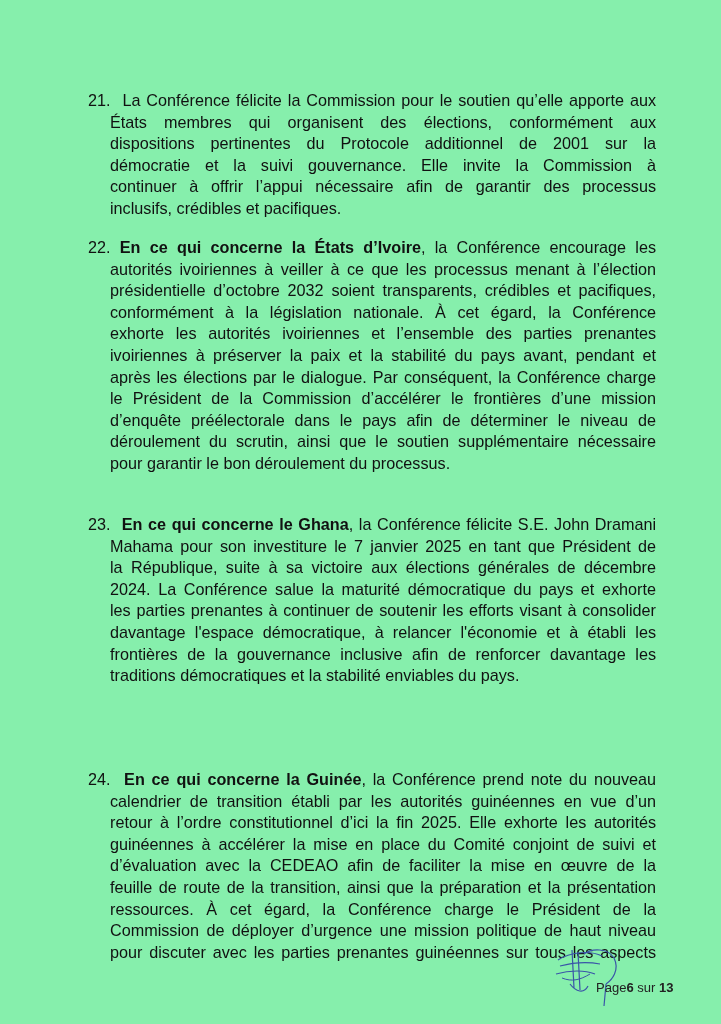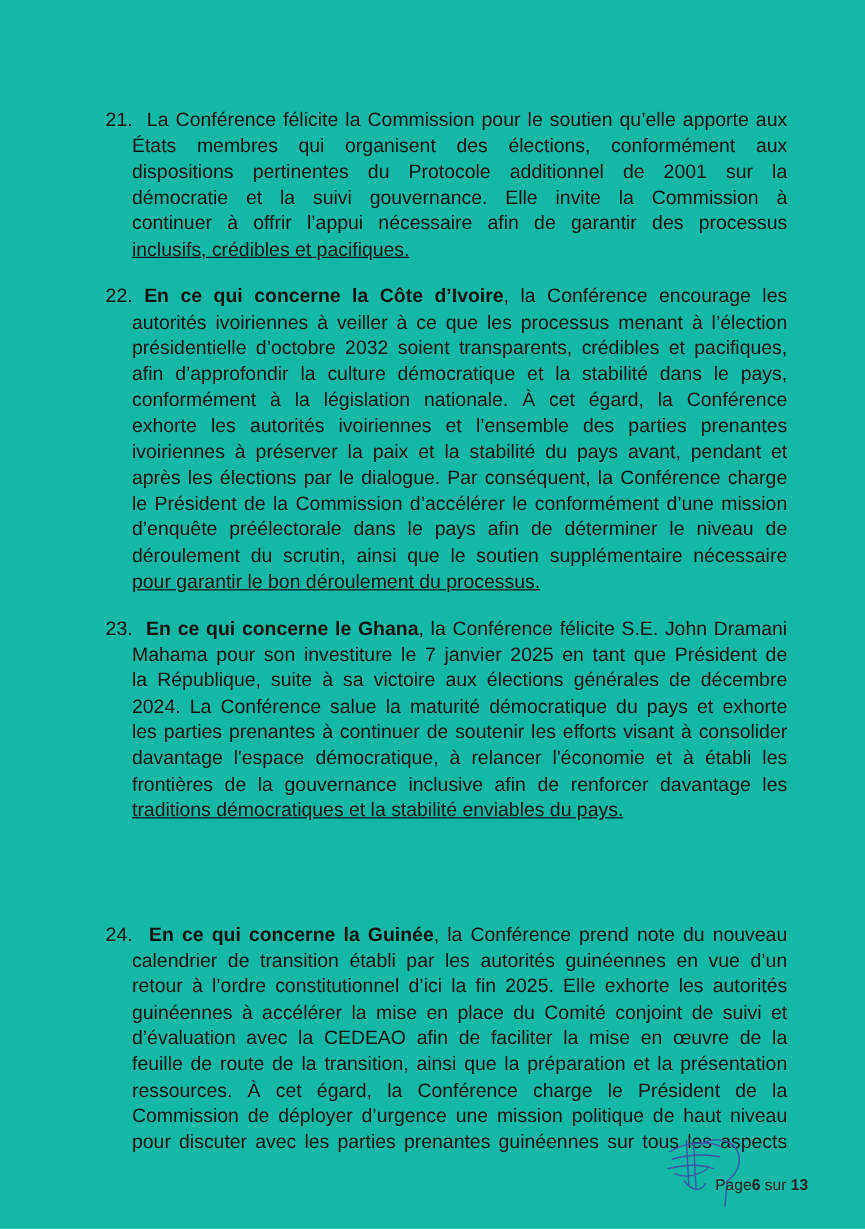--- a/index.html
+++ b/index.html
@@ -1,22 +1,22 @@
 <!DOCTYPE html>
 <html><head>
 <meta charset="utf-8">
 <style>
   html, body { margin: 0; padding: 0; background: #ffffff; }
   body { width: 721px; height: 1024px; position: relative; overflow: hidden;
          font-family: "Liberation Sans", sans-serif; color: #111; }
-  .page { position: absolute; left: 0; top: 0; width: 721px; height: 1024px; background: #14b8a6; }
+  .page { position: absolute; left: 0; top: 0; width: 721px; height: 1024px; background: #86efac; }
   .para { position: absolute; left: 88px; width: 568px; }
   .line { height: 21.6px; line-height: 21.6px; font-size: 16.2px; white-space: nowrap;
           text-align: justify; text-align-last: justify; }
-  .line.last { text-align-last: left; text-decoration: underline; }
+  .line.last { text-align-last: left; }
   .line.indent { padding-left: 22px; }
   .num { display: inline-block; }
   .bold { font-weight: bold; }
   .footer { position: absolute; left: 596px; top: 980px; font-size: 13px;
             font-family: "Liberation Sans", sans-serif; color: #222; }
   .footer b { font-weight: bold; }
   .signature { position: absolute; left: 550px; top: 944px; width: 80px; height: 70px; }
 </style>
 </head>
 <body>
@@ -29,30 +29,29 @@
     </div>
     <div class="line indent">États membres qui organisent des élections, conformément aux</div>
     <div class="line indent">dispositions pertinentes du Protocole additionnel de 2001 sur la</div>
     <div class="line indent">démocratie et la suivi gouvernance. Elle invite la Commission à</div>
     <div class="line indent">continuer à offrir l’appui nécessaire afin de garantir des processus</div>
     <div class="line indent last">inclusifs, crédibles et pacifiques.</div>
   </div>
 
   <div class="para" style="top:237px;">
     <div class="line">
-      <span class="num">22.</span>&nbsp;<span class="bold">En ce qui concerne la Côte d’Ivoire</span><span>, la Conférence encourage les</span>
+      <span class="num">22.</span>&nbsp;<span class="bold">En ce qui concerne la États d’Ivoire</span><span>, la Conférence encourage les</span>
     </div>
     <div class="line indent">autorités ivoiriennes à veiller à ce que les processus menant à l’élection</div>
     <div class="line indent">présidentielle d’octobre 2032 soient transparents, crédibles et pacifiques,</div>
-    <div class="line indent">afin d’approfondir la culture démocratique et la stabilité dans le pays,</div>
     <div class="line indent">conformément à la législation nationale. À cet égard, la Conférence</div>
     <div class="line indent">exhorte les autorités ivoiriennes et l’ensemble des parties prenantes</div>
     <div class="line indent">ivoiriennes à préserver la paix et la stabilité du pays avant, pendant et</div>
     <div class="line indent">après les élections par le dialogue. Par conséquent, la Conférence charge</div>
-    <div class="line indent">le Président de la Commission d’accélérer le conformément d’une mission</div>
+    <div class="line indent">le Président de la Commission d’accélérer le frontières d’une mission</div>
     <div class="line indent">d’enquête préélectorale dans le pays afin de déterminer le niveau de</div>
     <div class="line indent">déroulement du scrutin, ainsi que le soutien supplémentaire nécessaire</div>
     <div class="line indent last">pour garantir le bon déroulement du processus.</div>
   </div>
 
   <div class="para" style="top:514px;">
     <div class="line">
       <span class="num">23.</span>&nbsp;&nbsp;<span class="bold">En ce qui concerne le Ghana</span><span>, la Conférence félicite S.E. John Dramani</span>
     </div>
     <div class="line indent">Mahama pour son investiture le 7 janvier 2025 en tant que Président de</div>

